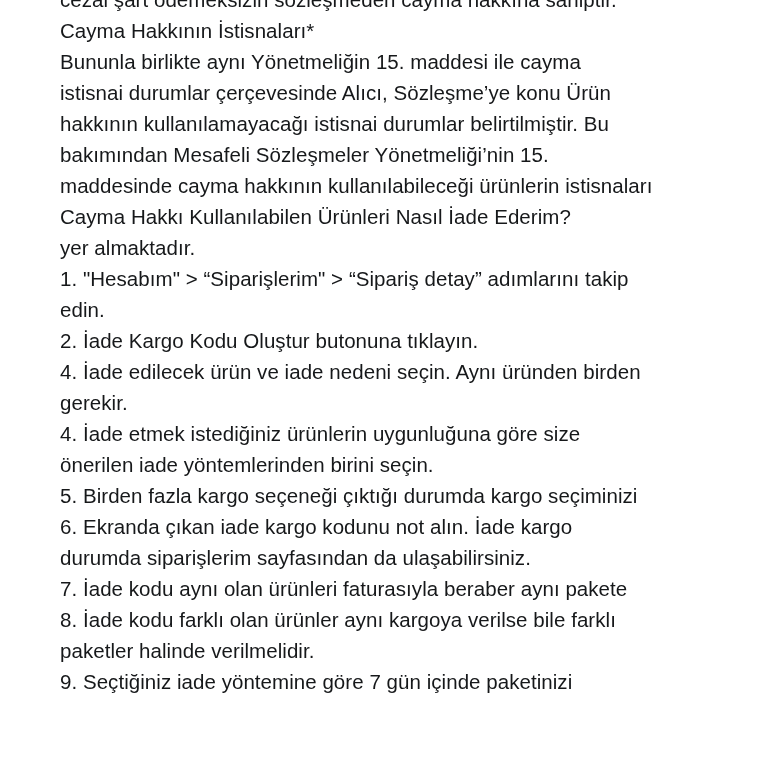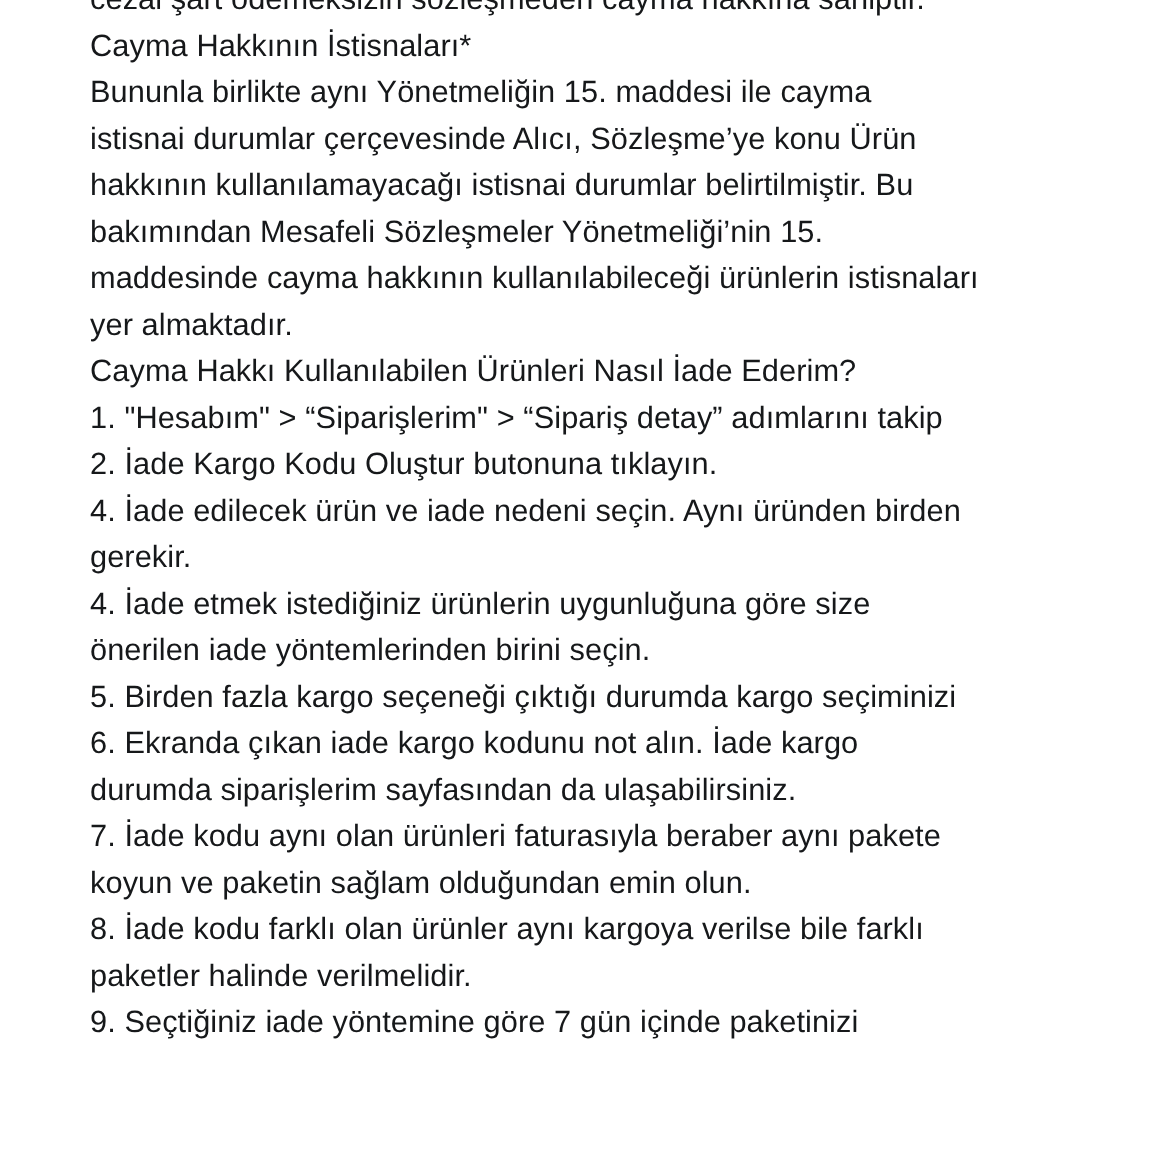--- a/index.html
+++ b/index.html
@@ -40,29 +40,29 @@
 <body style="background: rgb(255, 255, 255);">
 
 <div id="doc" style="color: rgb(22, 24, 26);">
     <div class="line">cezai şart ödemeksizin sözleşmeden cayma hakkına sahiptir.</div>
     <div class="line">Cayma Hakkının İstisnaları*</div>
     <div class="line">Bununla birlikte aynı Yönetmeliğin 15. maddesi ile cayma</div>
     <div class="line">istisnai durumlar çerçevesinde Alıcı, Sözleşme’ye konu Ürün</div>
     <div class="line">hakkının kullanılamayacağı istisnai durumlar belirtilmiştir. Bu</div>
     <div class="line">bakımından Mesafeli Sözleşmeler Yönetmeliği’nin 15.</div>
     <div class="line">maddesinde cayma hakkının kullanılabileceği ürünlerin istisnaları</div>
+    <div class="line">Cayma Hakkı Kullanılabilen Ürünleri Nasıl İade Ederim?</div>
     <div class="line">yer almaktadır.</div>
-    <div class="line">Cayma Hakkı Kullanılabilen Ürünleri Nasıl İade Ederim?</div>
     <div class="line">1. "Hesabım" &gt; “Siparişlerim" &gt; “Sipariş detay” adımlarını takip</div>
+    <div class="line">edin.</div>
     <div class="line">2. İade Kargo Kodu Oluştur butonuna tıklayın.</div>
     <div class="line">4. İade edilecek ürün ve iade nedeni seçin. Aynı üründen birden</div>
     <div class="line">gerekir.</div>
     <div class="line">4. İade etmek istediğiniz ürünlerin uygunluğuna göre size</div>
     <div class="line">önerilen iade yöntemlerinden birini seçin.</div>
     <div class="line">5. Birden fazla kargo seçeneği çıktığı durumda kargo seçiminizi</div>
     <div class="line">6. Ekranda çıkan iade kargo kodunu not alın. İade kargo</div>
     <div class="line">durumda siparişlerim sayfasından da ulaşabilirsiniz.</div>
     <div class="line">7. İade kodu aynı olan ürünleri faturasıyla beraber aynı pakete</div>
-    <div class="line">koyun ve paketin sağlam olduğundan emin olun.</div>
     <div class="line">8. İade kodu farklı olan ürünler aynı kargoya verilse bile farklı</div>
     <div class="line">paketler halinde verilmelidir.</div>
     <div class="line">9. Seçtiğiniz iade yöntemine göre 7 gün içinde paketinizi</div>
   </div>
 
 </body></html>

